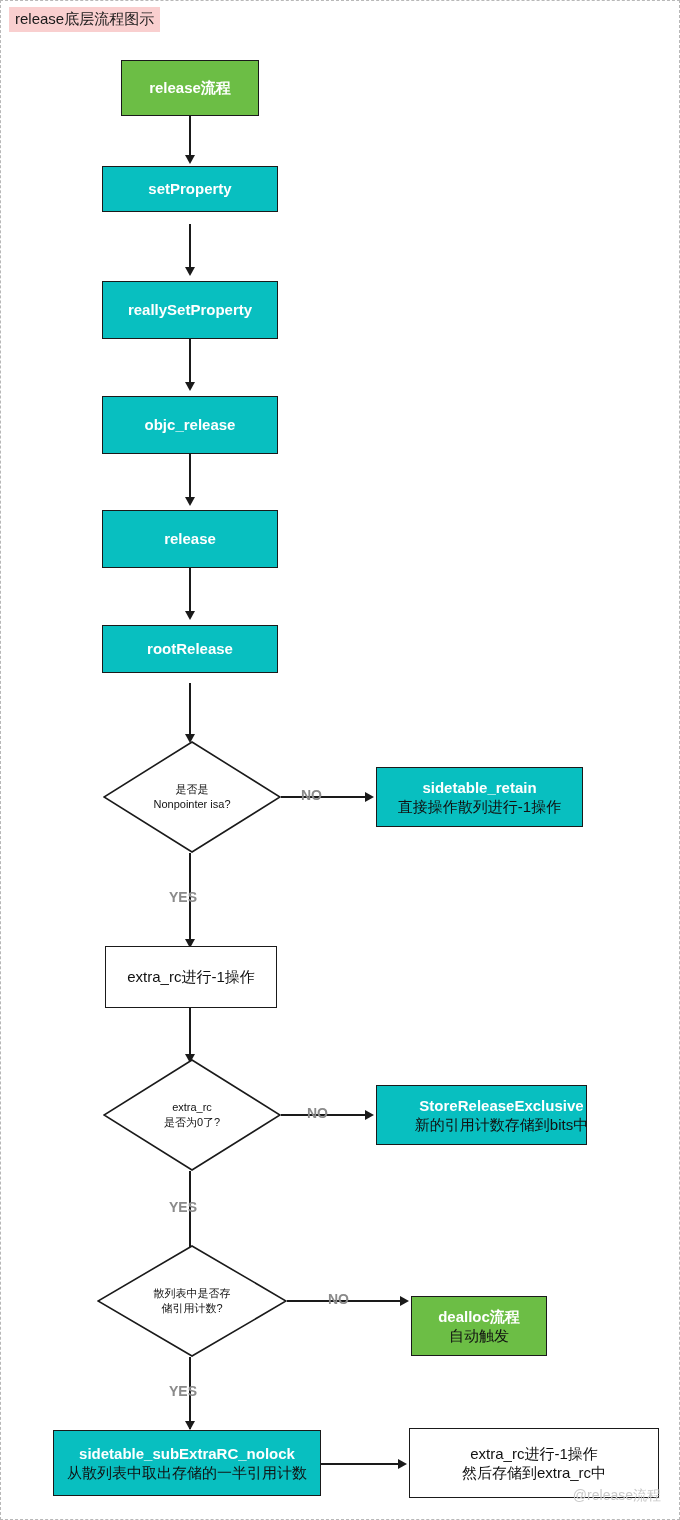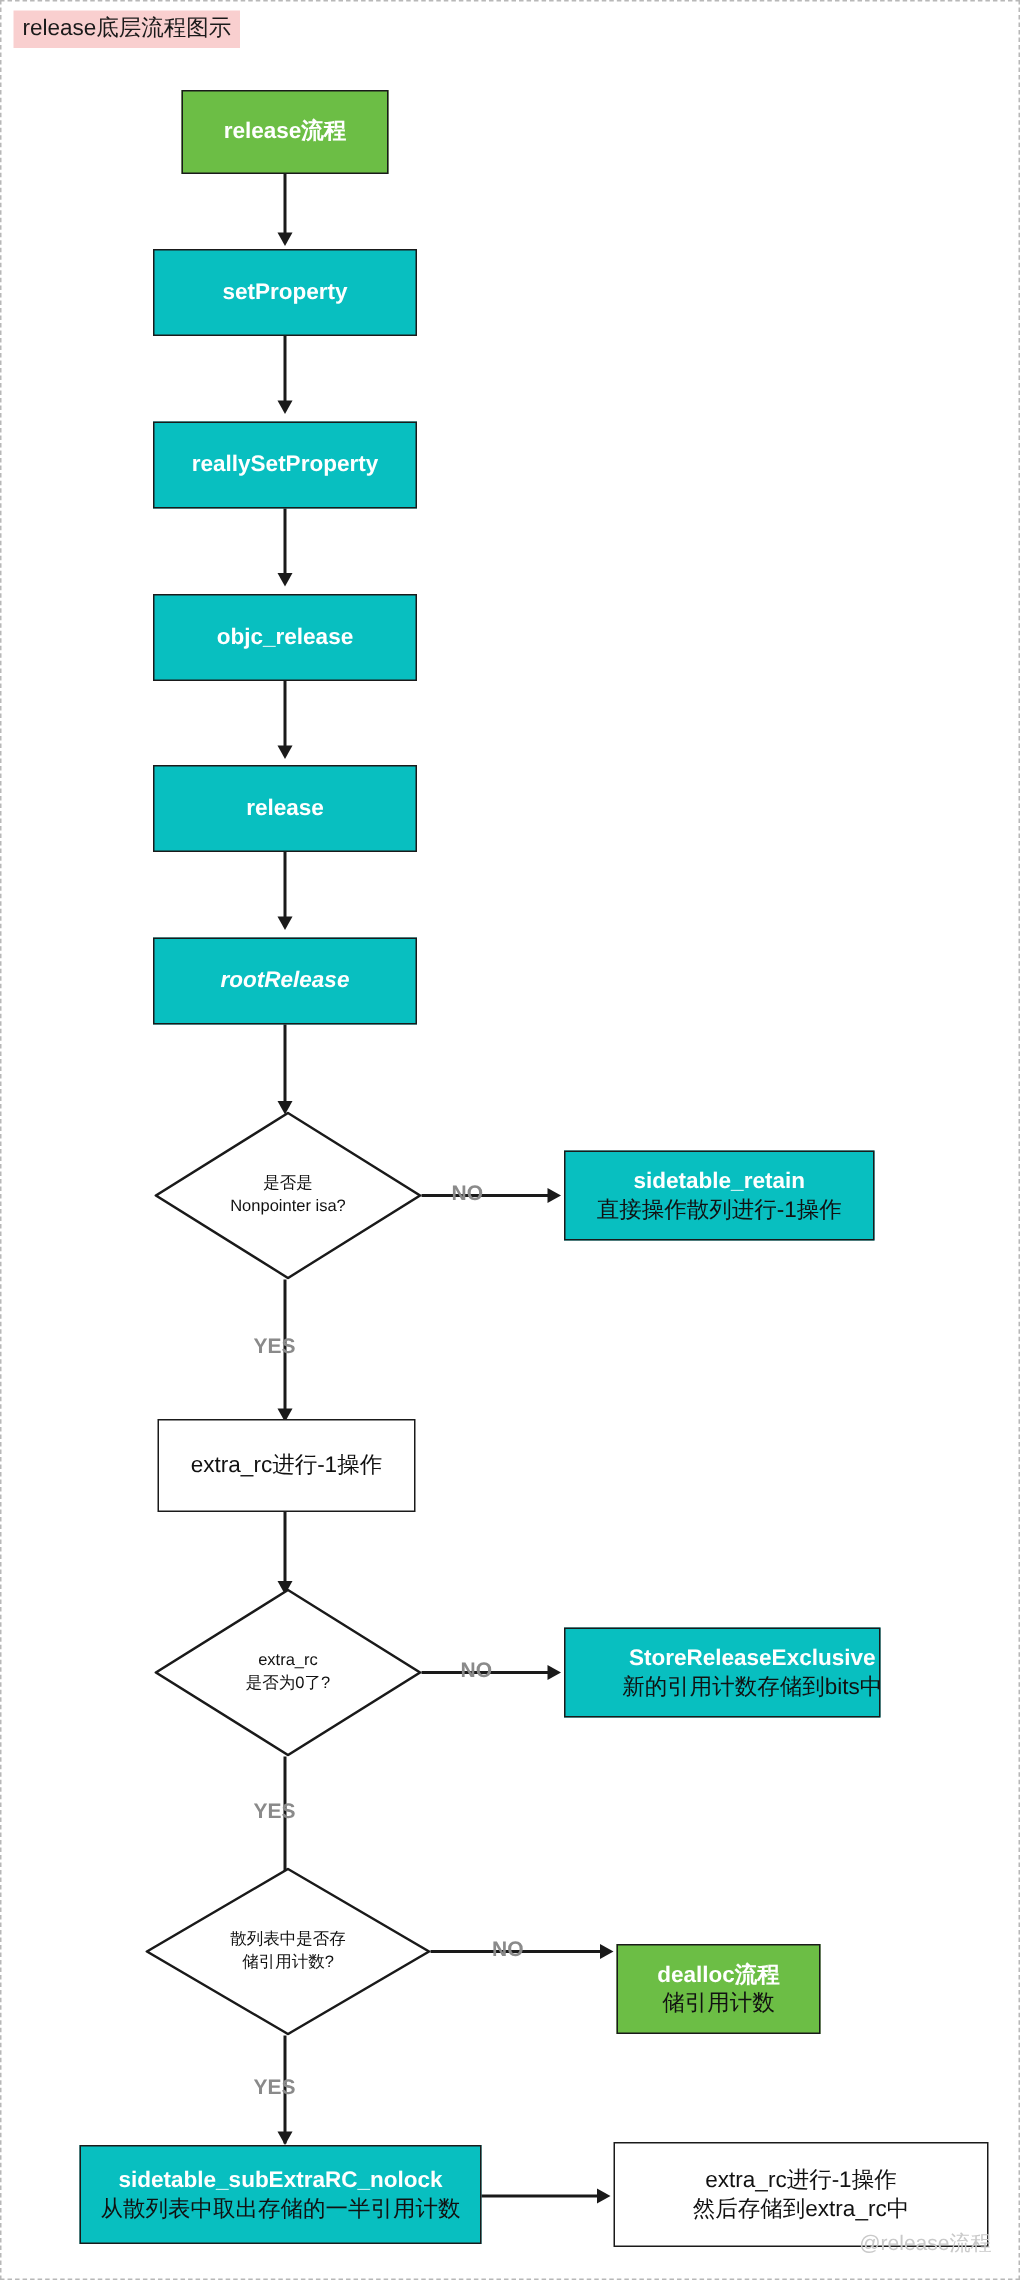--- a/index.html
+++ b/index.html
@@ -119,21 +119,21 @@
 <div id="page">
 
   <div id="title">release底层流程图示</div>
 
   <div class="node green" style="left:120px; top:59px; width:138px; height:56px;">
     <span class="l1 t-white">release流程</span>
   </div>
   <div class="edge v" style="left:188px; top:115px; height:41px;"></div>
   <div class="arrowhead down" style="left:184px; top:154px;"></div>
 
-  <div class="node teal" style="left:101px; top:165px; width:176px; height:58px;">
+  <div class="node teal" style="left:101px; top:165px; width:176px; height:46px;">
     <span class="l1 t-white">setProperty</span>
   </div>
   <div class="edge v" style="left:188px; top:223px; height:45px;"></div>
   <div class="arrowhead down" style="left:184px; top:266px;"></div>
 
   <div class="node teal" style="left:101px; top:280px; width:176px; height:58px;">
     <span class="l1 t-white">reallySetProperty</span>
   </div>
   <div class="edge v" style="left:188px; top:338px; height:45px;"></div>
   <div class="arrowhead down" style="left:184px; top:381px;"></div>
@@ -143,21 +143,21 @@
   </div>
   <div class="edge v" style="left:188px; top:453px; height:45px;"></div>
   <div class="arrowhead down" style="left:184px; top:496px;"></div>
 
   <div class="node teal" style="left:101px; top:509px; width:176px; height:58px;">
     <span class="l1 t-white">release</span>
   </div>
   <div class="edge v" style="left:188px; top:567px; height:45px;"></div>
   <div class="arrowhead down" style="left:184px; top:610px;"></div>
 
-  <div class="node teal" style="left:101px; top:624px; width:176px; height:58px;font-style:italic;">
+  <div class="node teal" style="left:101px; top:624px; width:176px; height:48px;">
     <span class="l1 t-white">rootRelease</span>
   </div>
   <div class="edge v" style="left:188px; top:682px; height:55px;"></div>
   <div class="arrowhead down" style="left:184px; top:733px;"></div>
 
   <div class="diamond" style="left:102px; top:740px; width:178px; height:112px;">
     <svg width="178" height="112" viewBox="0 0 178 112">
       <polygon points="89,1 177,56 89,111 1,56" fill="#ffffff" stroke="#1a1a1a" stroke-width="1.6"></polygon>
     </svg>
     <div class="dtext">
@@ -217,21 +217,21 @@
       <span>储引用计数?</span>
     </div>
   </div>
 
   <div class="edge h" style="left:286px; top:1299px; width:115px;"></div>
   <div class="arrowhead right" style="left:399px; top:1295px;"></div>
   <div class="elabel" style="left:327px; top:1290px;">NO</div>
 
   <div class="node green" style="left:410px; top:1270px; width:136px; height:60px;margin-top:25px;">
     <span class="l1 t-white">dealloc流程</span>
-    <span class="l2 t-black">储引用计数</span>
+    <span class="l2 t-black">自动触发</span>
   </div>
 
   <div class="edge v" style="left:188px; top:1356px; height:72px;"></div>
   <div class="arrowhead down" style="left:184px; top:1420px;"></div>
   <div class="elabel" style="left:168px; top:1382px;">YES</div>
 
   <div class="node teal" style="left:52px; top:1429px; width:268px; height:66px;">
     <span class="l1 t-white">sidetable_subExtraRC_nolock</span>
     <span class="l2 t-black">从散列表中取出存储的一半引用计数</span>
   </div>

